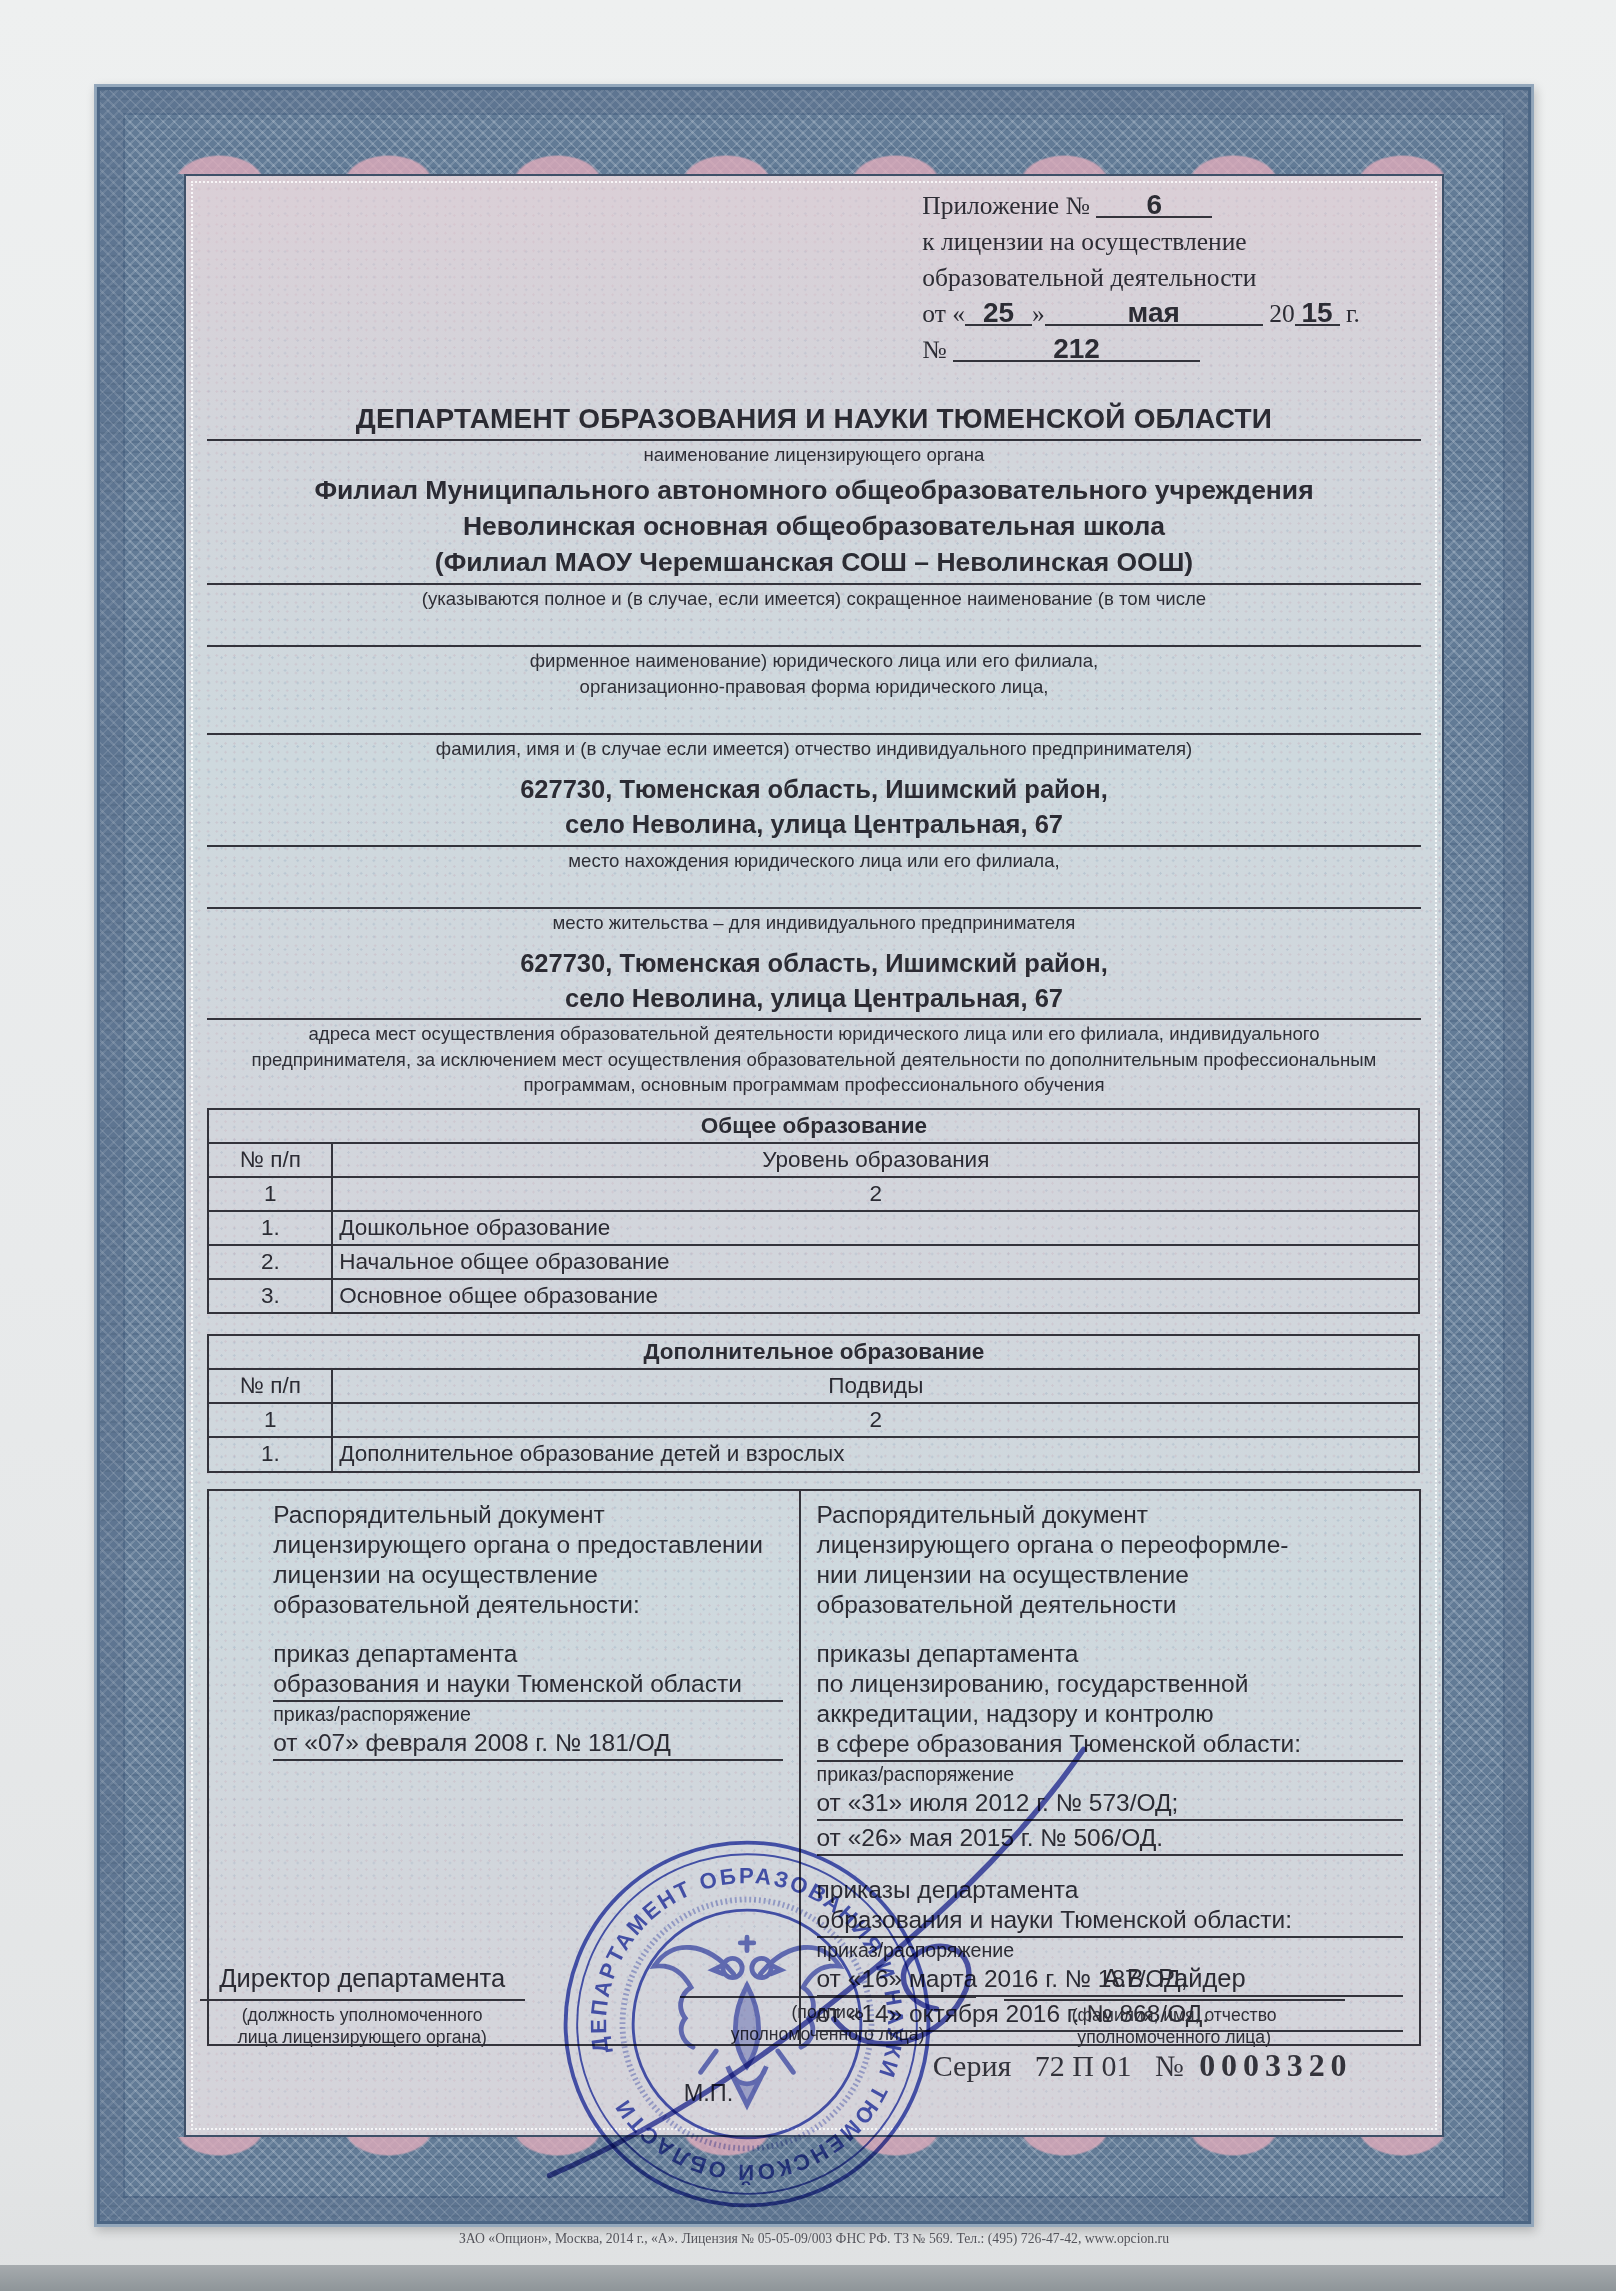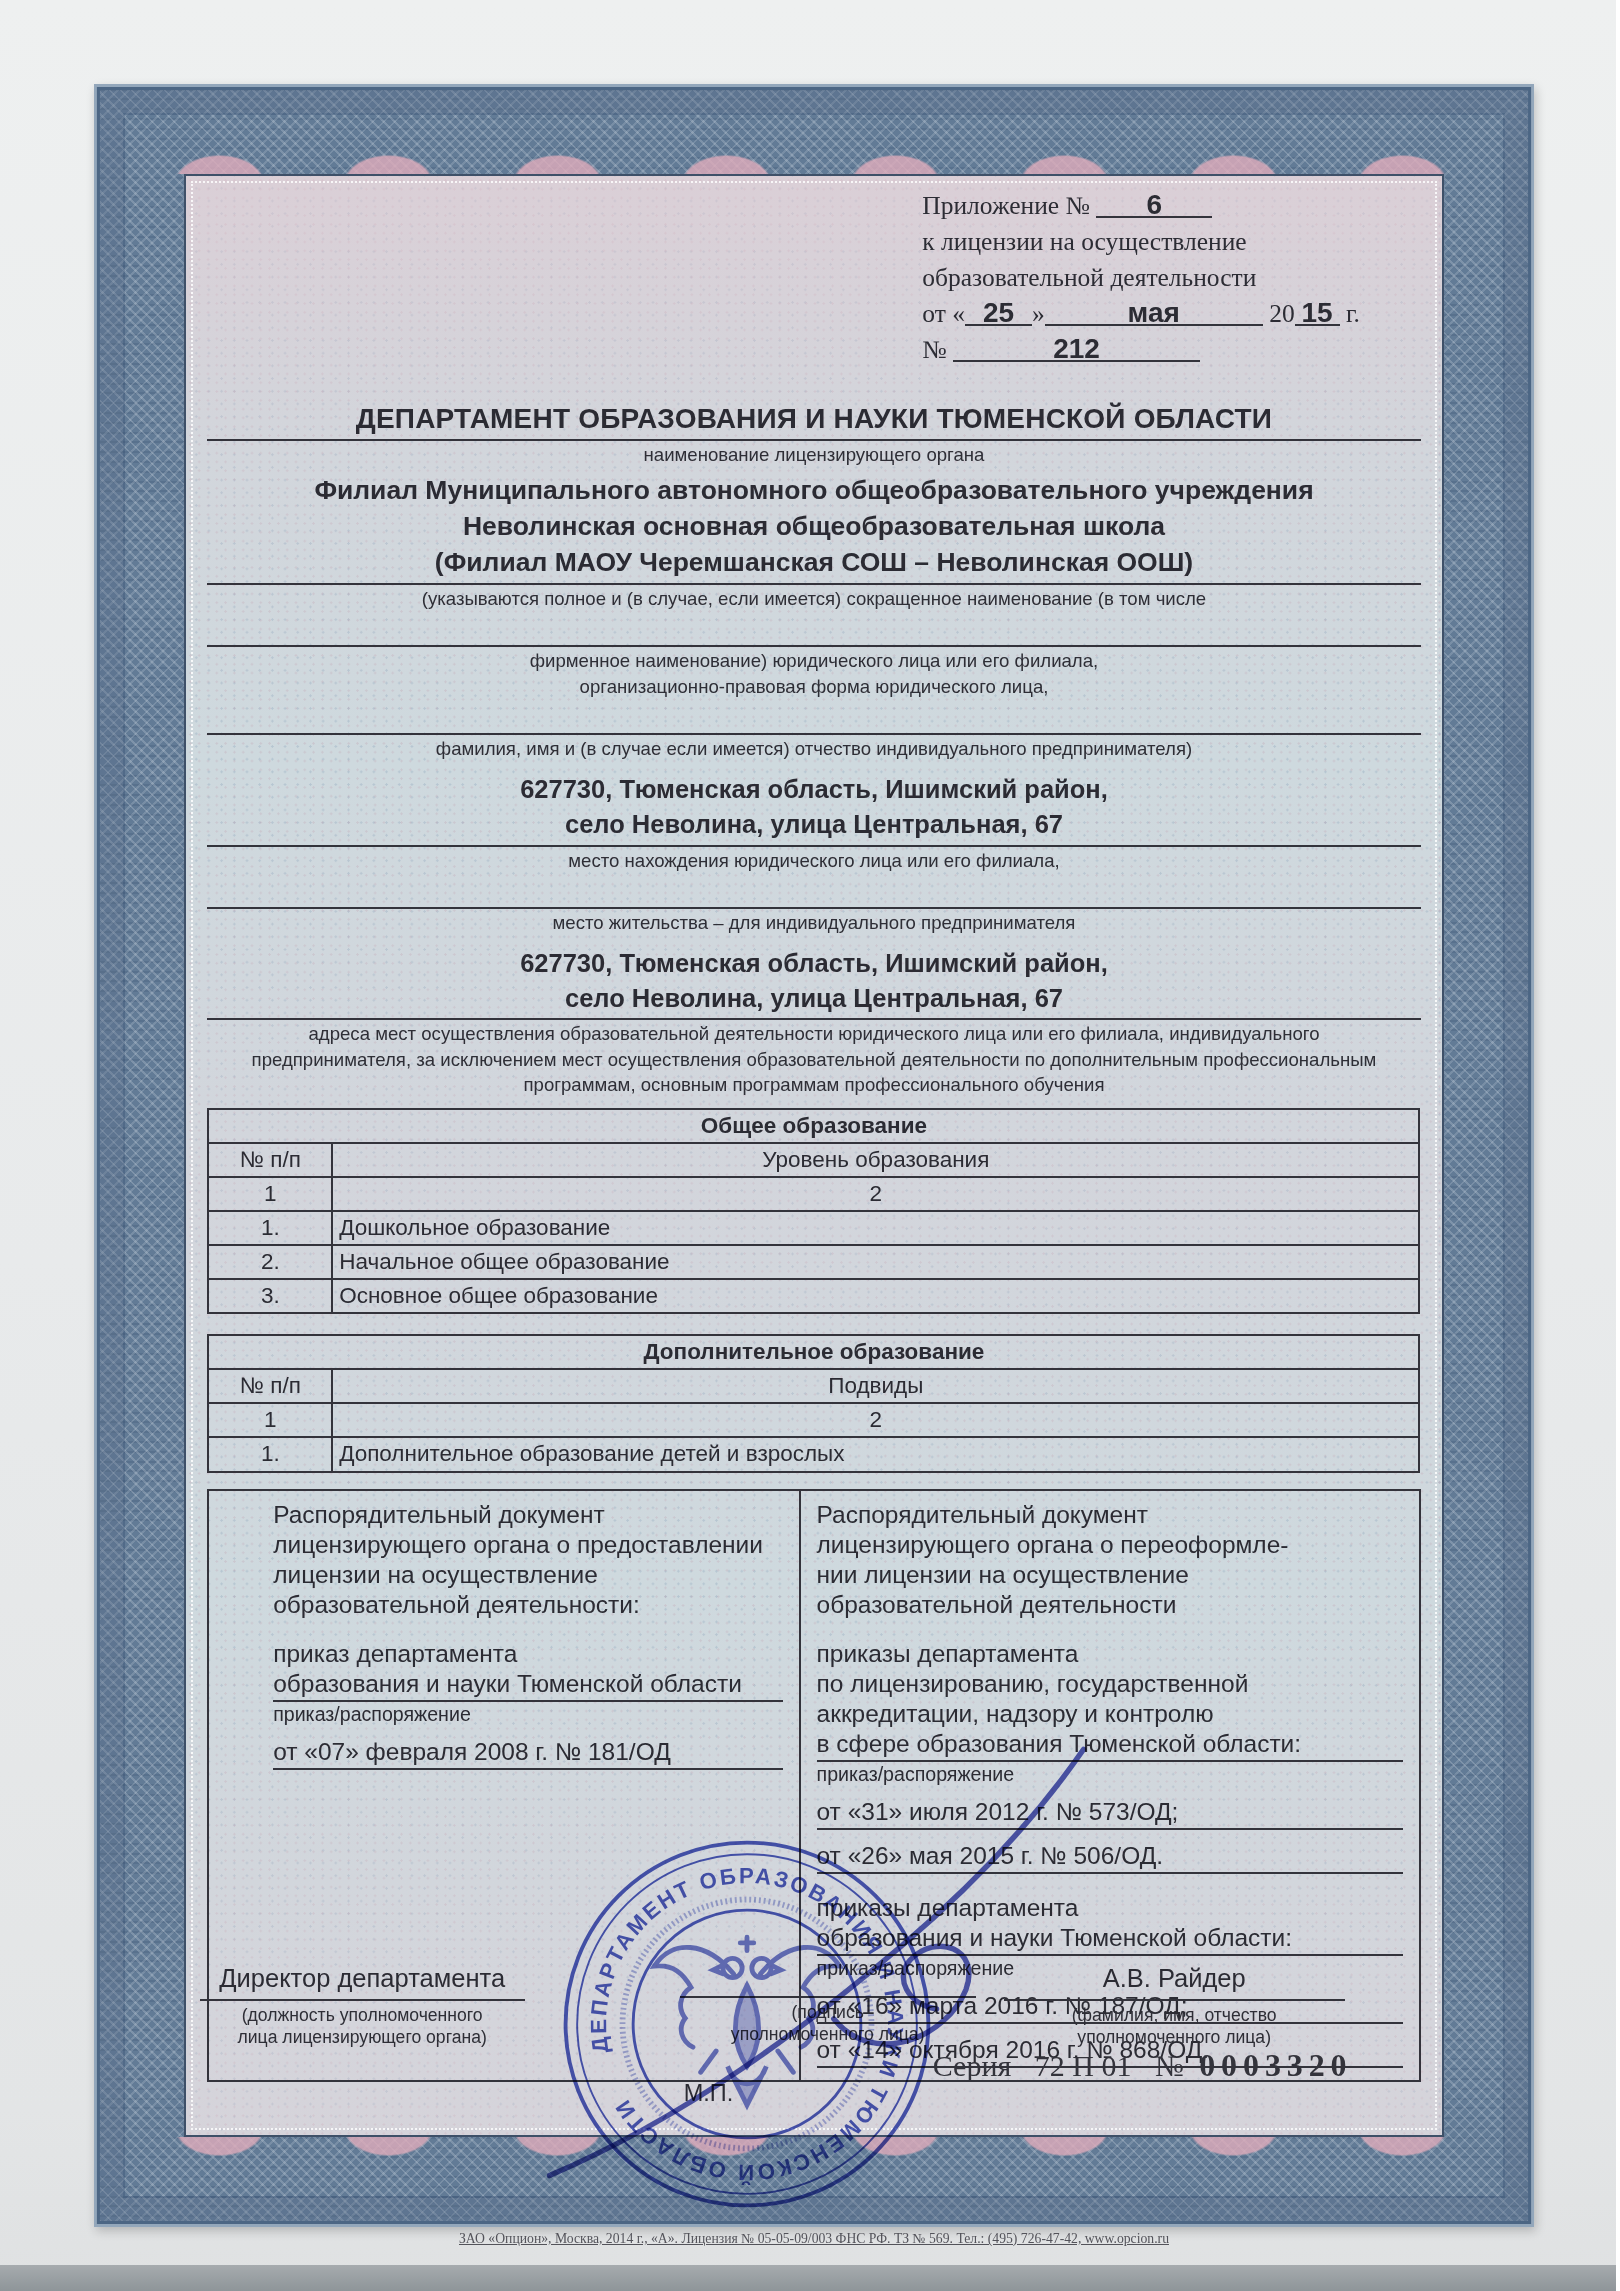--- a/index.html
+++ b/index.html
@@ -64,21 +64,21 @@
   td.val{text-align:left;padding-left:23.5px;}
 
   
   .orders{display:flex;align-items:stretch;border:2px solid #33333b;margin:16.7px 7.8px 0;padding-left:48px;}
   .ocol{padding:8.8px 15.7px 11.8px;font-size:24.5px;line-height:30px;box-sizing:border-box;}
   .ocol.l{width:46.8%;border-right:2px solid #33333b;}
   .ocol.r{flex:1;}
   .ogap{height:18.6px;}
   .ohr{border-bottom:2px solid #33333b;margin-top:1px;}
   .ocap{text-align:left;font-size:19.6px;line-height:24.5px;}
-  .entry{border-bottom:2px solid #33333b;padding:2px 0 1px;margin-top:9px;}
+  .entry{border-bottom:2px solid #33333b;padding:2px 0 1px;}
 
   
   .sigblock{position:absolute;left:13.7px;right:13.7px;top:1787px;height:176px;font-size:25.5px;}
   .sigcol{position:absolute;text-align:center;}
   .sc1{left:0;width:325px;}
   .sc2{left:480px;width:296px;}
   .sc3{left:804px;width:341px;}
   .sigval{border-bottom:2px solid #33333b;padding-bottom:3.9px;min-height:29px;}
   .sigcap{font-size:17.6px;line-height:22.5px;margin-top:2.9px;color:#2e2e36;}
   .mp{position:absolute;left:484px;top:116px;font-size:23.5px;}
@@ -87,21 +87,21 @@
   .series .gap{display:inline-block;width:23.5px;}
   .series .digits{font-weight:bold;letter-spacing:5.9px;font-size:32px;}
 
   
   .stampsvg{position:absolute;left:554px;top:1831px;width:386px;height:386px;
     mix-blend-mode:multiply;opacity:.92;z-index:30;}
   .inksvg{position:absolute;left:412px;top:1666px;width:765px;height:588px;
     mix-blend-mode:multiply;opacity:.88;z-index:31;}
 
   .printline{position:absolute;left:94px;width:1440px;top:2231px;text-align:center;
-    font-family:"Liberation Serif",serif;font-size:13.7px;color:#53535a;text-decoration:underline;}
+    font-family:"Liberation Serif",serif;font-size:13.7px;color:#53535a;}
 </style>
 </head>
 <body>
 
 <div class="page">
 
   <div class="cert">
     <div class="mtn-top"></div>
     <div class="mtn-bottom"></div>
 

